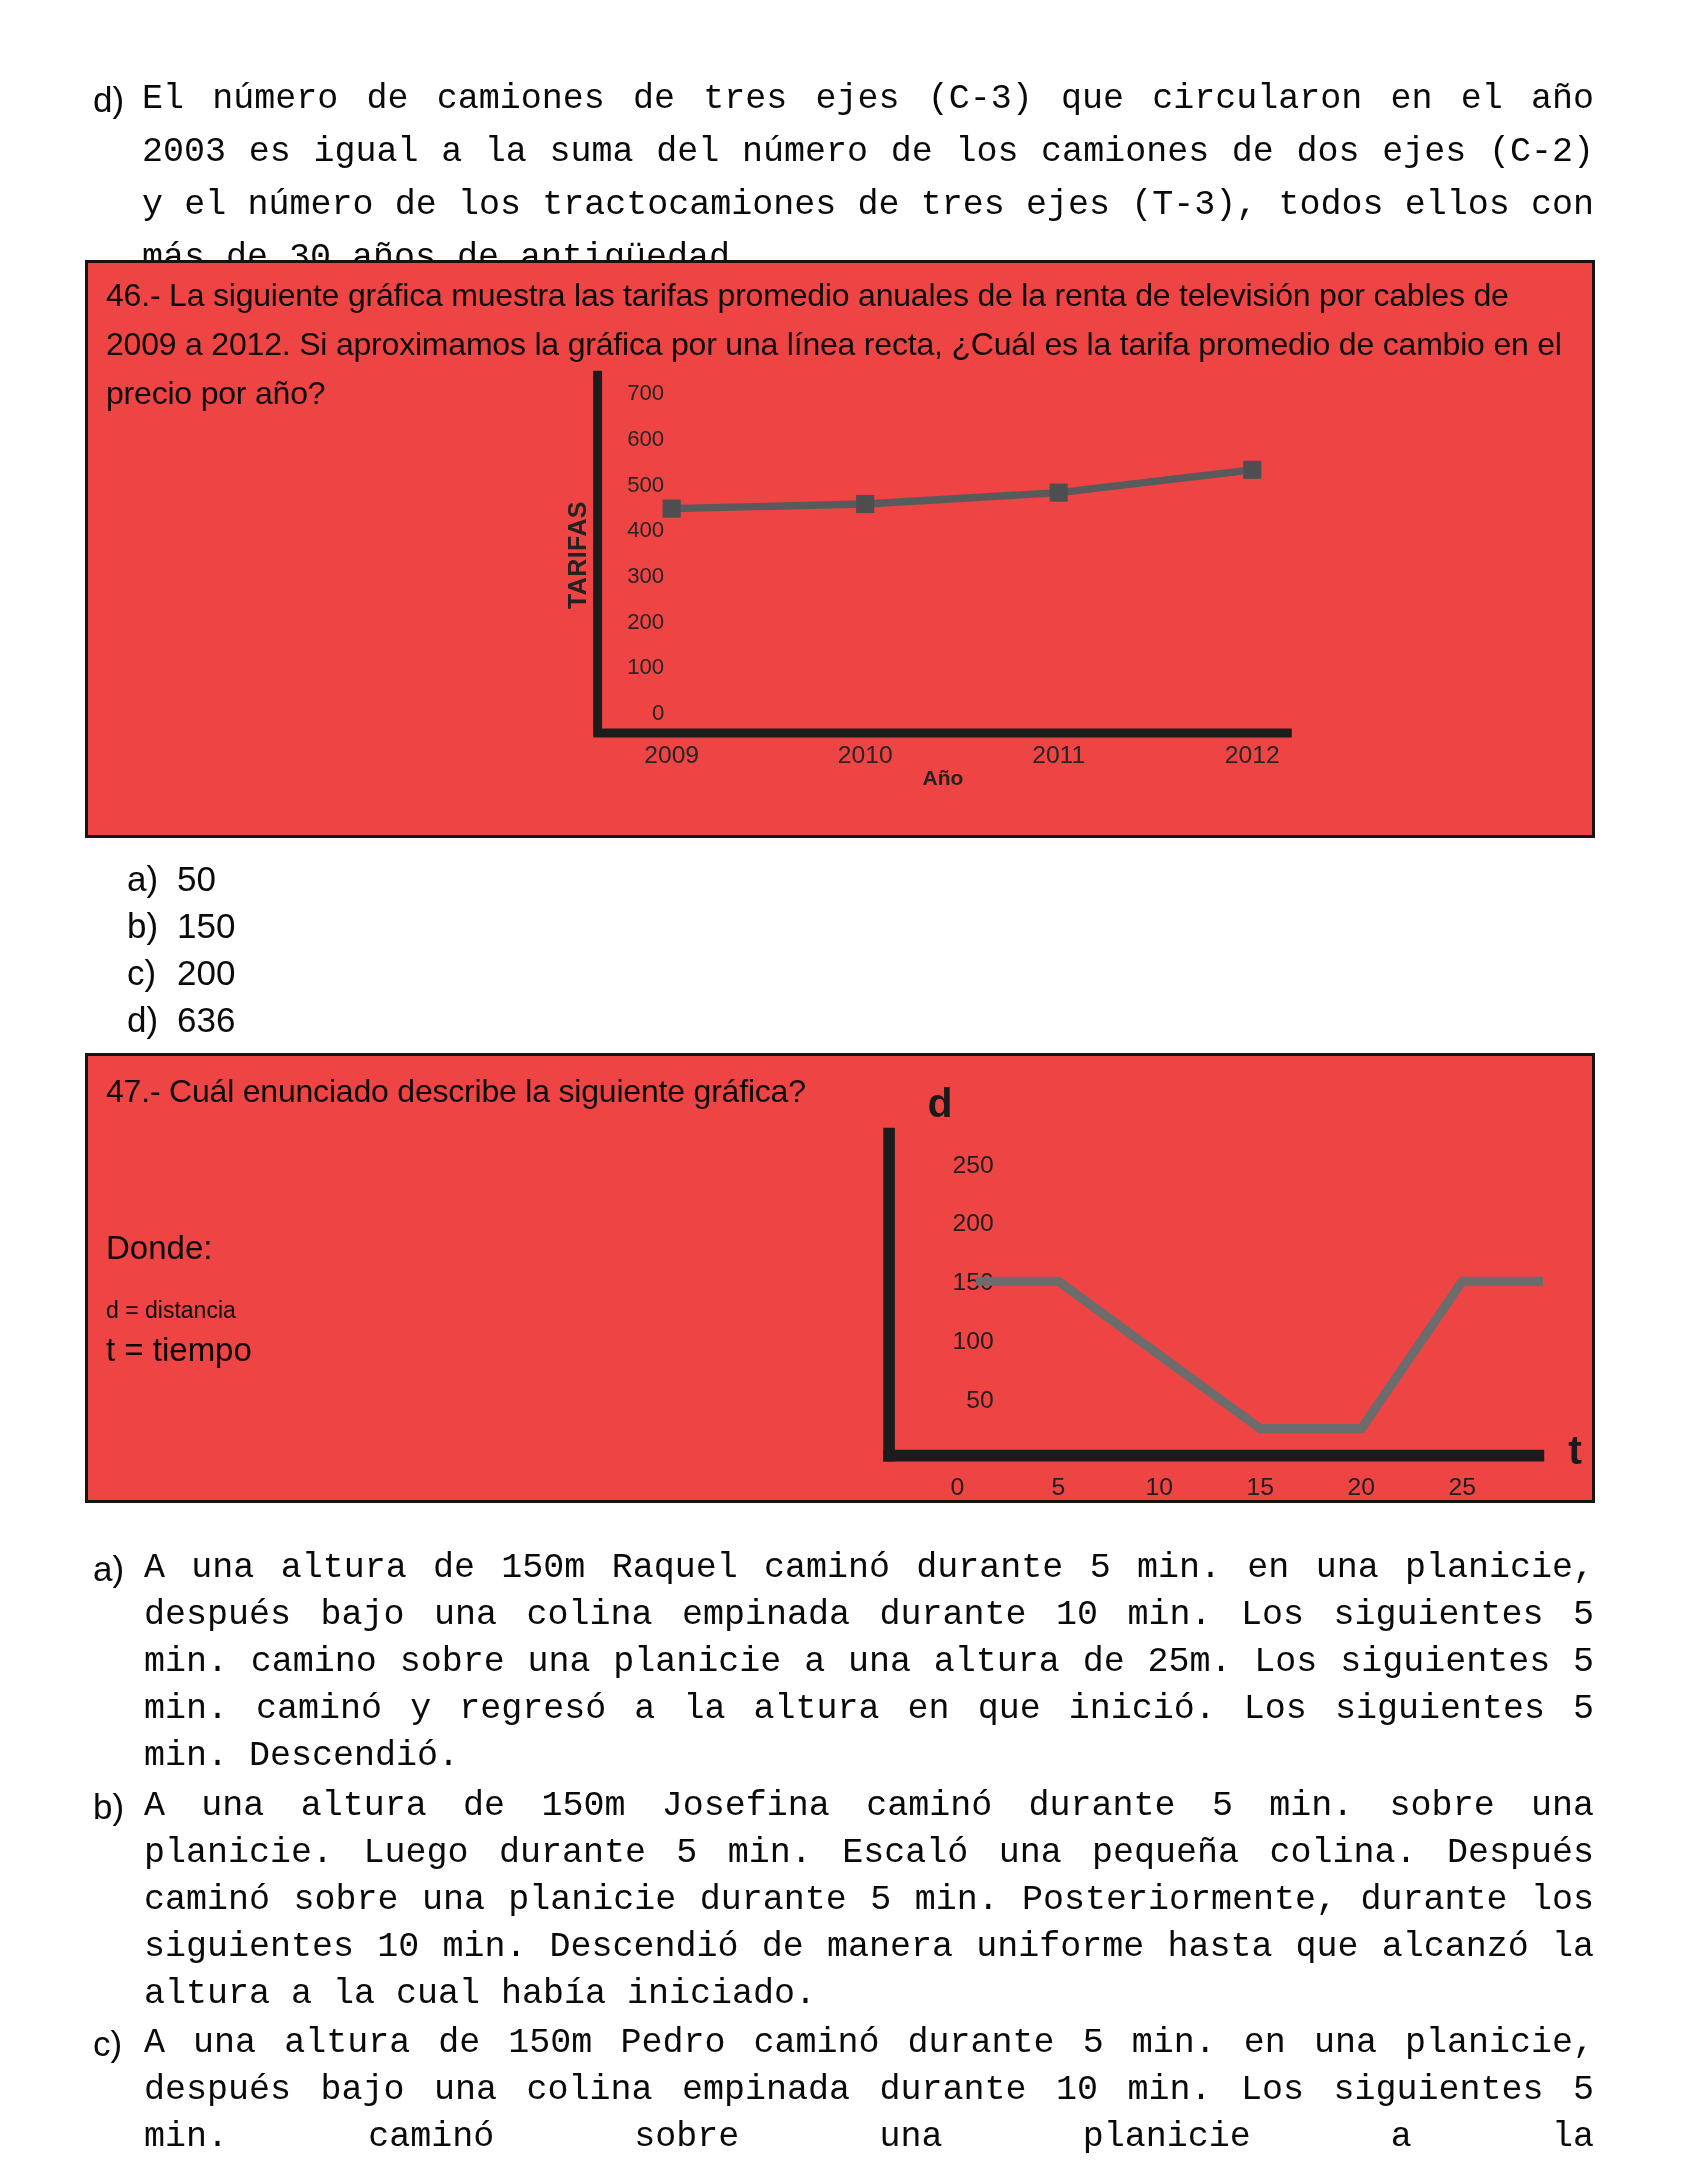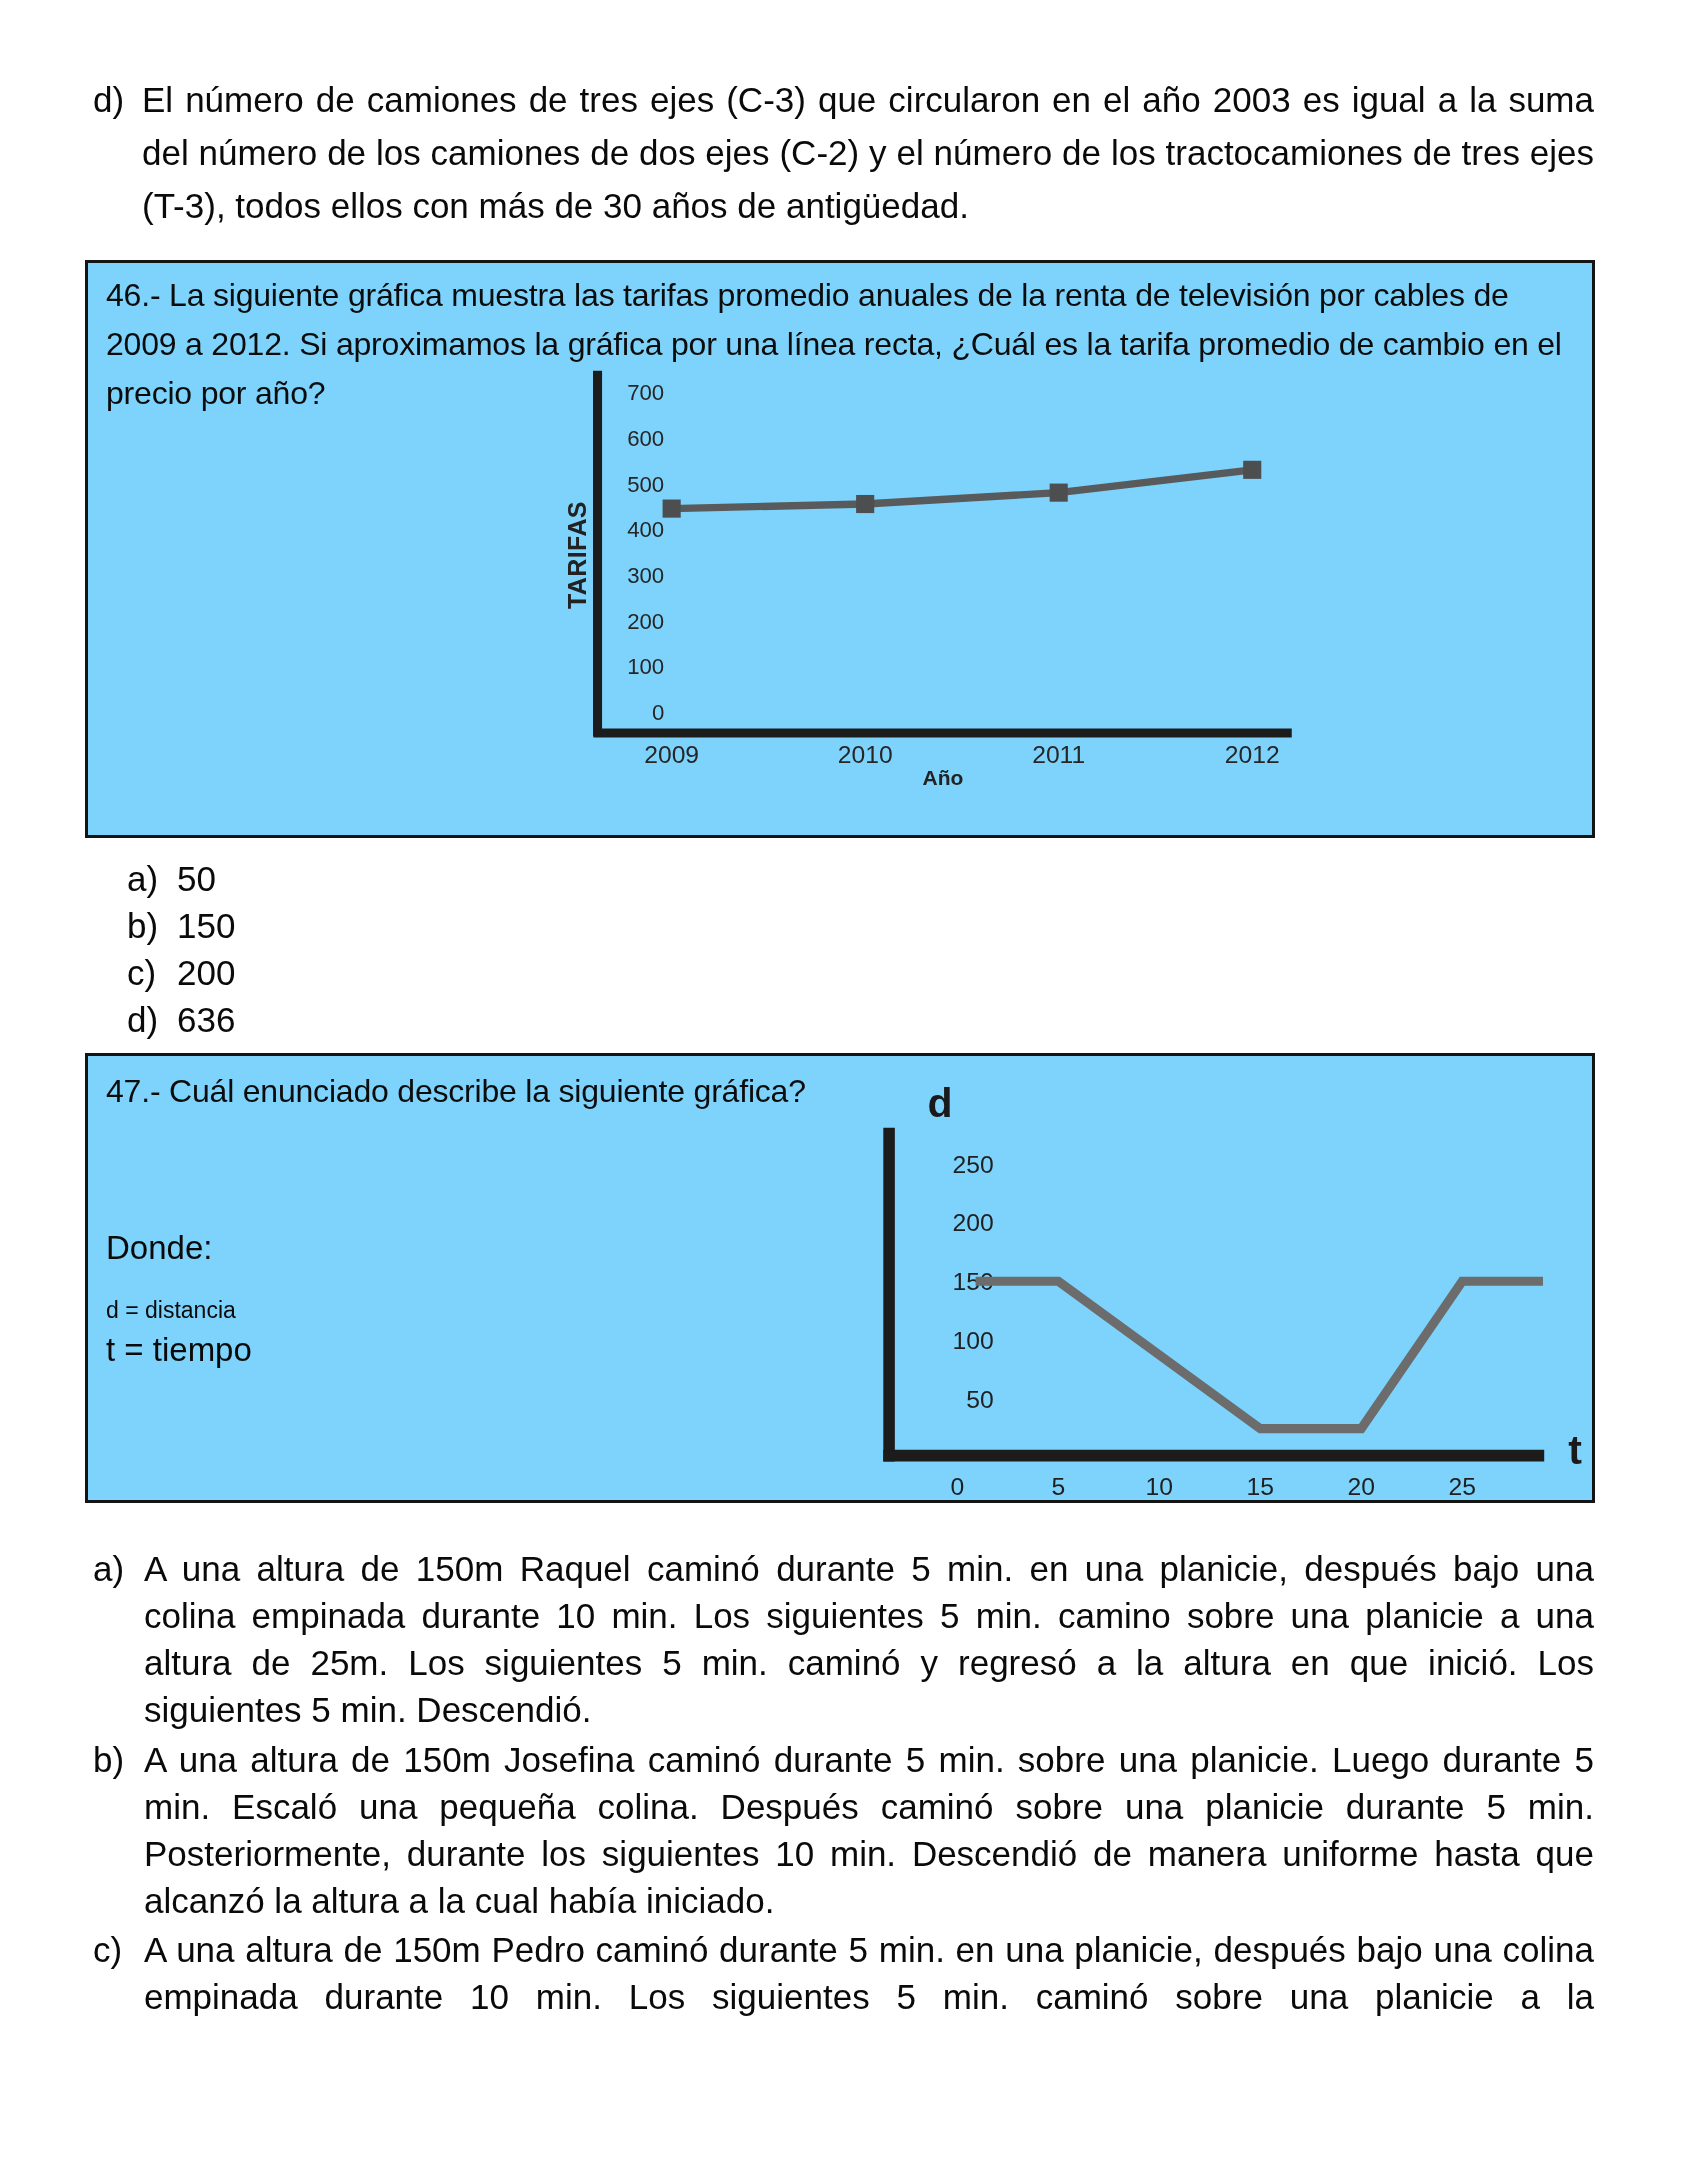--- a/index.html
+++ b/index.html
@@ -3,26 +3,26 @@
 <meta charset="utf-8">
 <style>
   html,body{margin:0;padding:0;background:#e8e8e8;}
   .page{
     position:relative;width:1687px;height:2183px;background:#ffffff;
     font-family:"Liberation Sans","DejaVu Sans",sans-serif;color:#0a0a0a;
     overflow:hidden;margin:0 auto;
   }
   .row{display:flex;align-items:flex-start;}
   .marker{flex:none;}
-  .jtext{flex:1;text-align:justify;}
+  .jtext{flex:1;text-align:justify;font-family:Liberation Mono, monospace;}
   
   #intro{position:absolute;left:93px;top:73px;width:1501px;font-size:35px;line-height:53px;}
   #intro .marker{width:49px;}
   
-  .qbox{position:absolute;left:85px;width:1510px;border:3.3px solid #141414;background:#7dd3fc;box-sizing:border-box;}
+  .qbox{position:absolute;left:85px;width:1510px;border:3.3px solid #141414;background:#ef4444;box-sizing:border-box;}
   #box46{top:260px;height:578px;}
   #box47{top:1053px;height:450px;}
   .qtext{position:absolute;left:18px;font-size:32px;line-height:49px;letter-spacing:-0.2px;color:#0c0c0c;}
   #box46 .qtext{top:8.2px;width:1478px;}
   #box47 .qtext{top:11px;width:906px;}
   #donde{position:absolute;left:18px;top:173px;font-size:33px;}
   #def-d{position:absolute;left:18px;top:241px;font-size:23px;}
   #def-t{position:absolute;left:18px;top:275px;font-size:33px;}
   
   #chart46{position:absolute;left:442px;top:101px;width:840px;height:449px;}

